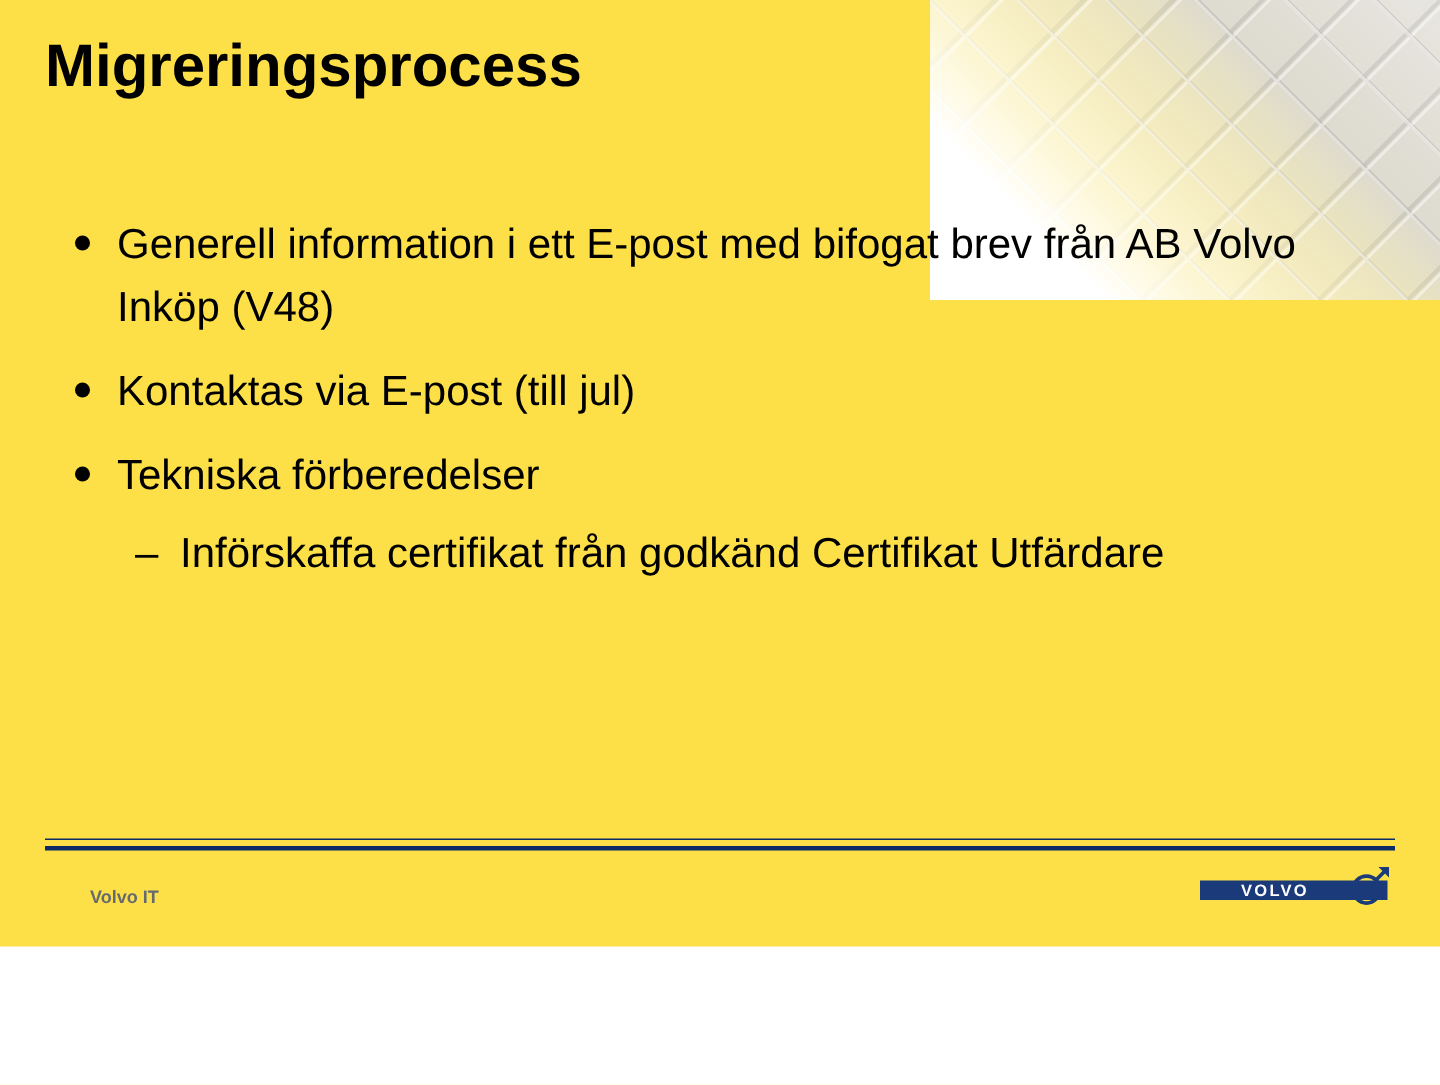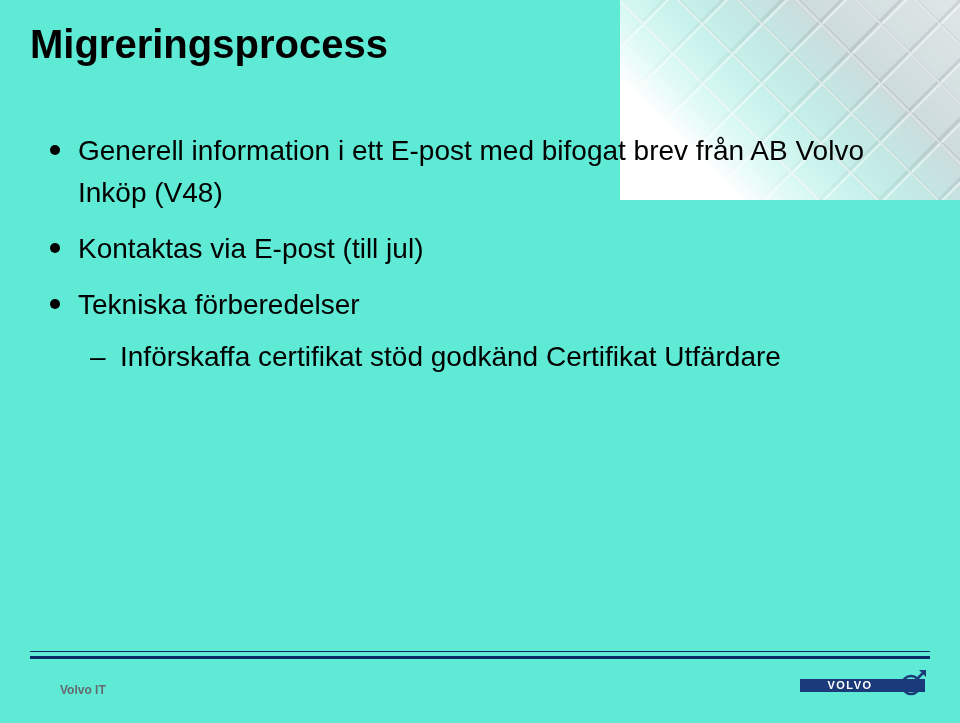--- a/index.html
+++ b/index.html
@@ -1,21 +1,21 @@
 <!DOCTYPE html>
 <html><head>
 <meta charset="utf-8">
 <style>
   * { margin: 0; padding: 0; box-sizing: border-box; }
   html, body { width: 960px; height: 723px; font-family: Arial, Helvetica, sans-serif; background: #fff; overflow: hidden; }
   .slide {
     position: relative;
     width: 960px;
-    height: 723px;
-    background: #5eead4;
+    height: 631px;
+    background: #fde047;
   }
   
   .plate {
     position: absolute;
     top: 0; right: 0;
     width: 340px; height: 200px;
     background:
       linear-gradient(225deg, rgba(230,230,232,0.95) 0%, rgba(218,218,222,0.9) 30%, rgba(255,255,255,0) 75%);
     overflow: hidden;
     pointer-events: none;
@@ -46,21 +46,21 @@
   .title {
     position: absolute;
     top: 22px; left: 30px;
     font-size: 40px;
     font-weight: bold;
     color: #000;
   }
 
   .content {
     position: absolute;
-    top: 130px;
+    top: 142px;
     left: 50px;
     right: 60px;
     font-size: 28px;
     color: #000;
     line-height: 1.5;
   }
   ul.level1 { list-style: none; }
   ul.level1 > li { position: relative; padding-left: 28px; margin-bottom: 14px; }
   ul.level1 > li::before {
     content: "";
@@ -123,21 +123,21 @@
       <li>
         <span>Generell information i ett E-post med bifogat brev från AB Volvo Inköp (V48)</span>
       </li>
       <li>
         <span>Kontaktas via E-post (till jul)</span>
       </li>
       <li>
         <span>Tekniska förberedelser</span>
         <ul class="level2">
           <li>
-            <span>Införskaffa certifikat stöd godkänd Certifikat Utfärdare</span>
+            <span>Införskaffa certifikat från godkänd Certifikat Utfärdare</span>
           </li>
         </ul>
       </li>
     </ul>
   </div>
 
   <div class="footer">
     <div class="rules"></div>
     <div class="label">Volvo IT</div>
     <svg class="logo" viewBox="0 0 260 80">

